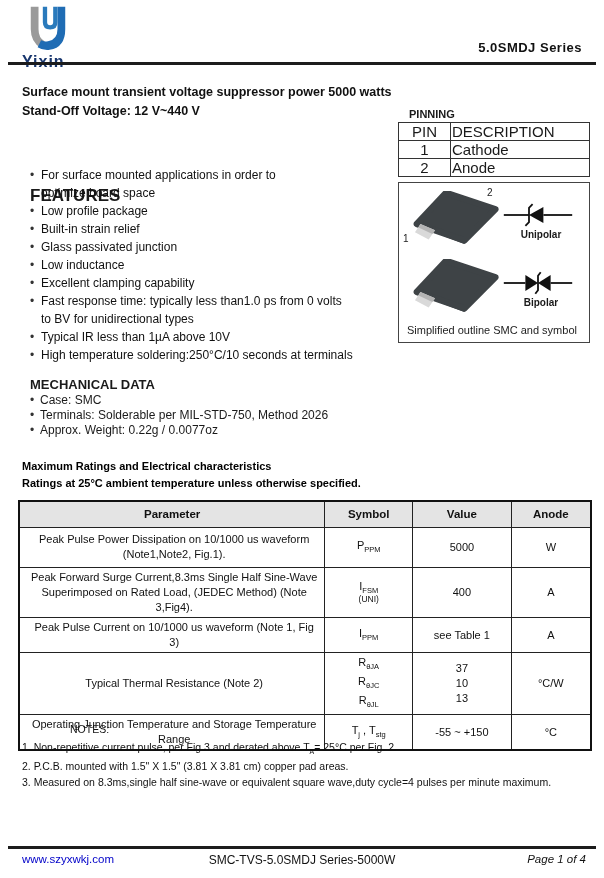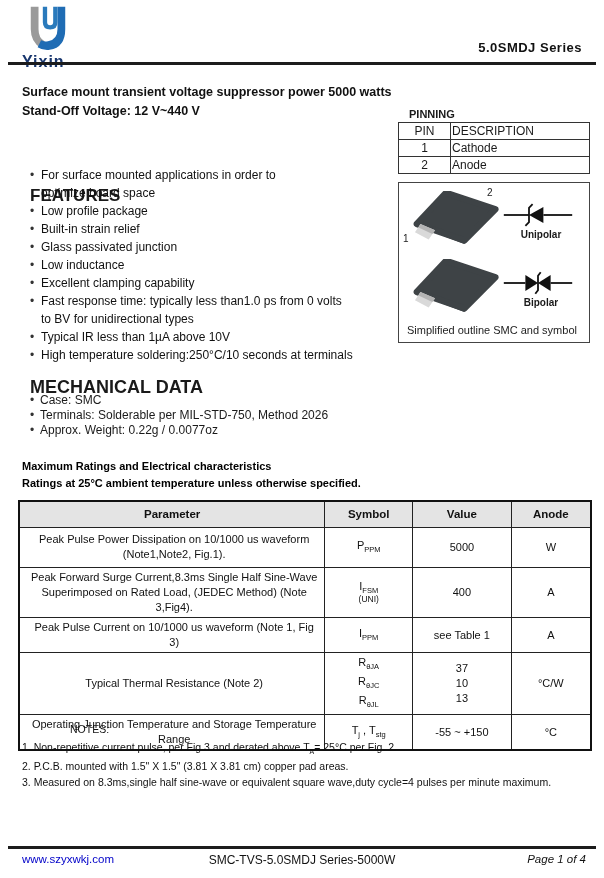--- a/index.html
+++ b/index.html
@@ -12,21 +12,21 @@
   
   .logo { position:absolute; left:22px; top:5px; width:70px; }
   .logo svg { display:block; }
   .logo-text { font-size:16px; font-weight:bold; color:#17356d; letter-spacing:1px; margin-top:-2px; }
   .series-title { position:absolute; right:22px; top:40px; font-size:13px; font-weight:bold; color:#111; letter-spacing:0.5px; }
   .header-rule { position:absolute; left:8px; right:8px; top:62px; height:3px; background:#1c1c1c; }
   
   .intro { position:absolute; left:22px; top:83px; font-size:12.5px; font-weight:bold; line-height:19px; color:#111; }
   
   .pinning-title { position:absolute; left:409px; top:108px; font-size:11px; font-weight:bold; }
-  .pinning-table { position:absolute; left:398px; top:122px; width:192px; border-collapse:collapse; font-size:12px; }
+  .pinning-table { position:absolute; left:398px; top:122px; width:192px; border-collapse:collapse; font-size:15px; }
   .pinning-table td { border:1px solid #333; height:17px; padding:0 0 0 1px; }
   .pinning-table td.pin-col { width:52px; text-align:center; padding:0; }
   
   .outline-box { position:absolute; left:398px; top:182px; width:192px; height:161px; border:1.5px solid #444; background:#fff; }
   .pkg { position:absolute; width:92px; height:64px; }
   .pkg1 { left:12px; top:8px; }
   .pkg2 { left:12px; top:76px; }
   .pin-num { position:absolute; font-size:10px; color:#222; }
   .sym { position:absolute; width:78px; }
   .sym svg { display:block; }
@@ -34,21 +34,21 @@
   .sym1 { left:103px; top:20px; }
   .sym2 { left:103px; top:88px; }
   .outline-caption { position:absolute; left:8px; bottom:6px; font-size:11px; color:#222; }
   
   .features-title { position:absolute; left:30px; top:150px; font-size:17px; font-weight:bold;margin-top:36px; }
   .features { position:absolute; left:30px; top:166px; width:360px; font-size:12px; line-height:18px; color:#111; }
   .feat-line { display:flex; }
   .feat-line .bullet { width:11px; color:#333; }
   .feat-line.cont { padding-left:11px; }
   
-  .mech-title { position:absolute; left:30px; top:377px; font-size:18px; font-weight:bold; }
+  .mech-title { position:absolute; left:30px; top:377px; font-size:13px; font-weight:bold; }
   .mech { position:absolute; left:30px; top:393px; font-size:12px; line-height:15px; }
   .mech .feat-line .bullet { width:10px; }
   
   .ratings-heading { position:absolute; left:22px; top:458px; font-size:11px; font-weight:bold; line-height:17px; color:#000; }
   
   .main-table { position:absolute; left:18px; top:500px; width:574px; border-collapse:collapse; font-size:11px; color:#111; }
   .main-table th, .main-table td { border:1px solid #222; }
   .main-table { border:2px solid #111; }
   .main-table th { height:26px; background:#e4e4e4; font-size:11.5px; font-weight:bold; text-align:center; }
   .main-table td { padding:2px 0; }

